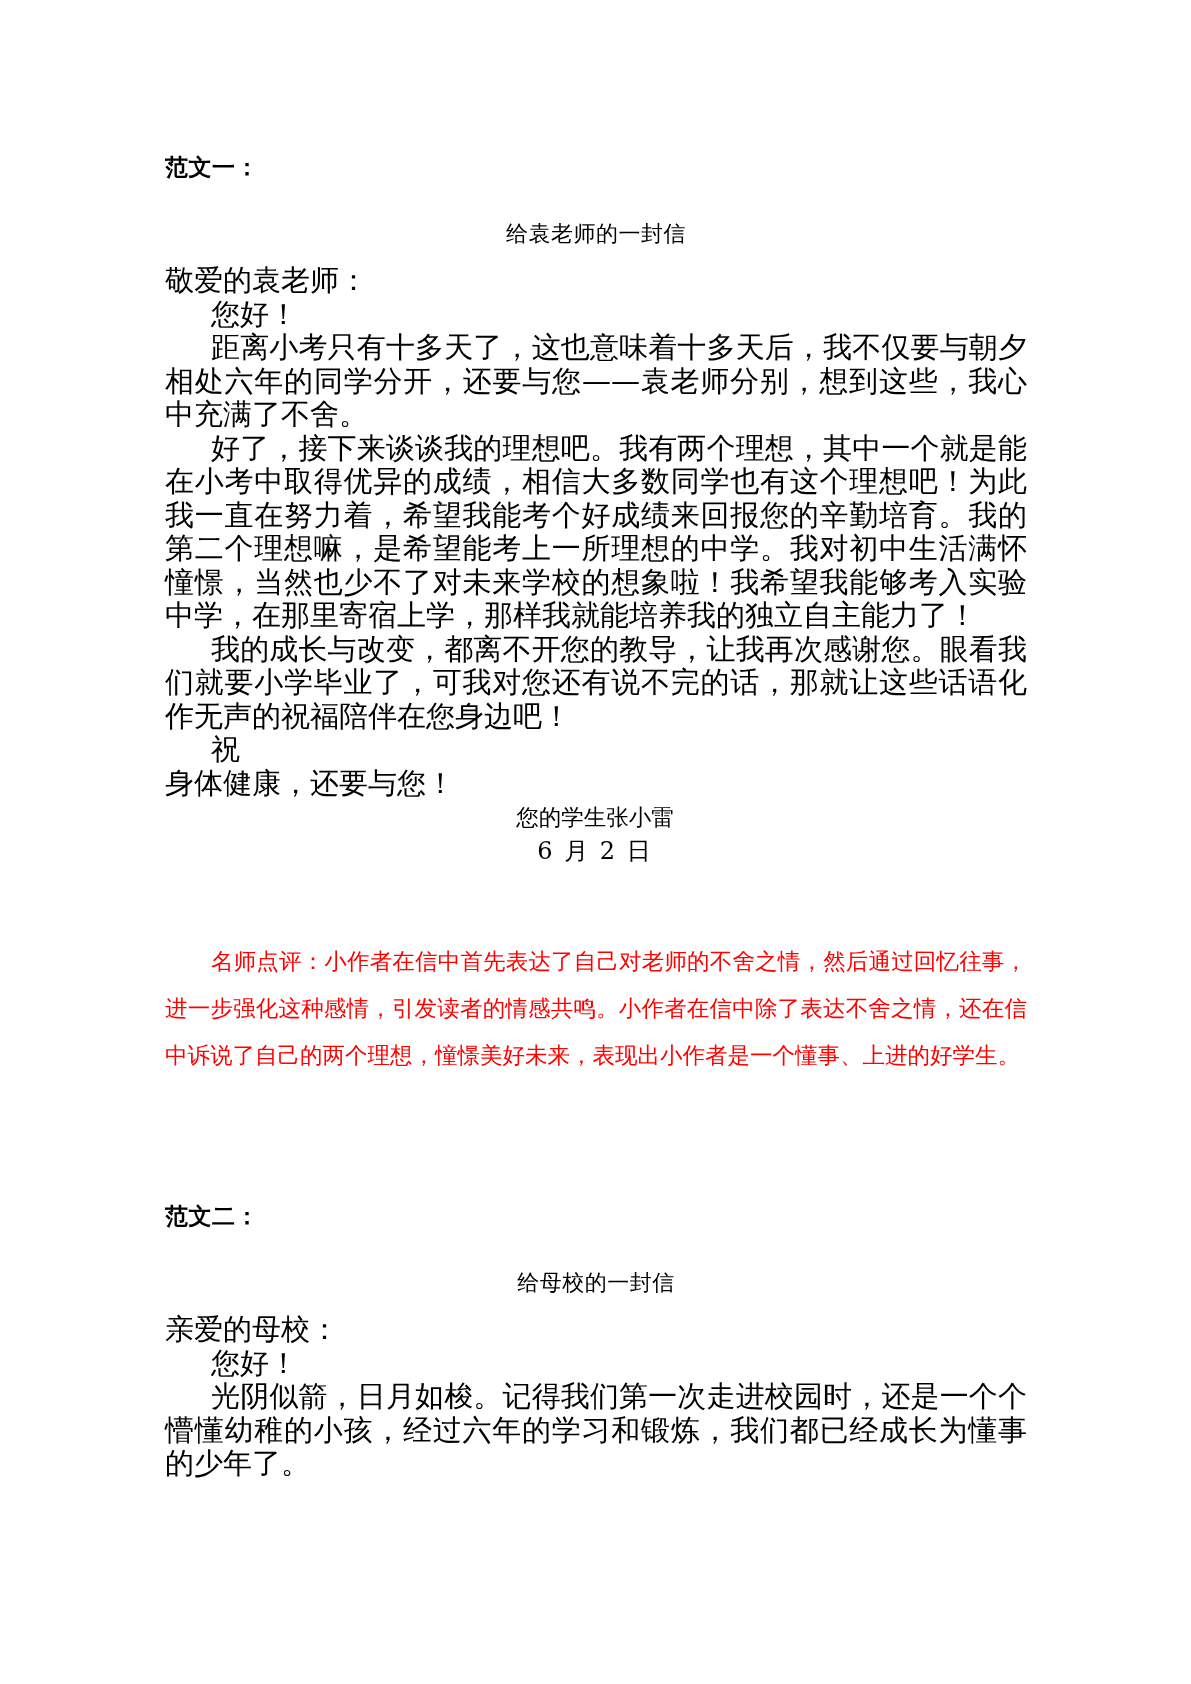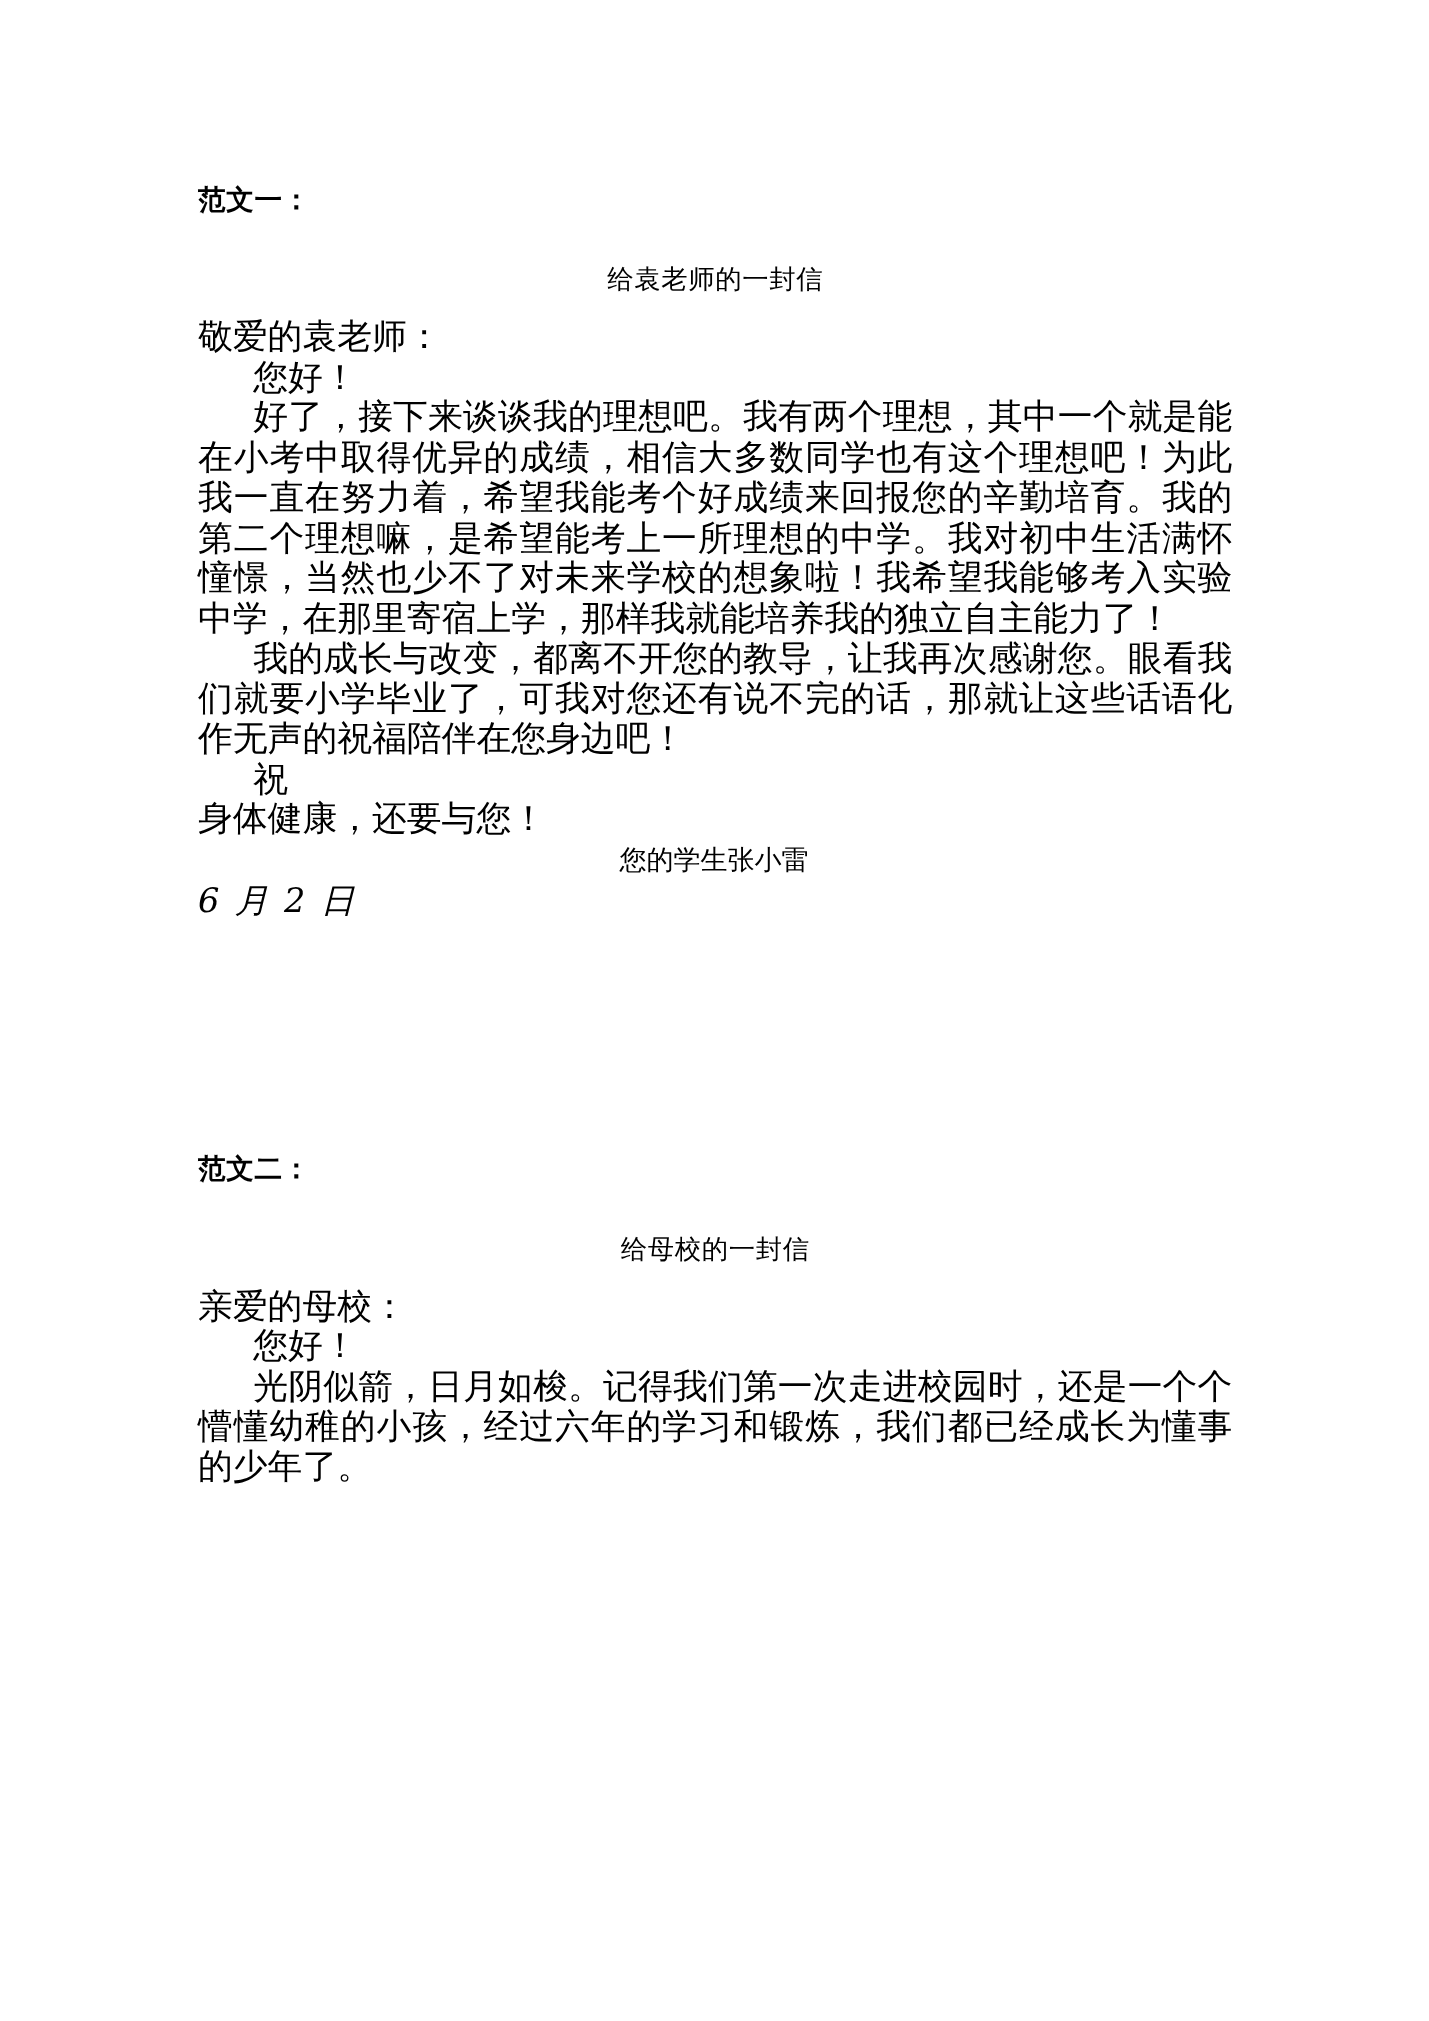--- a/index.html
+++ b/index.html
@@ -74,27 +74,26 @@
 
   
   .signoff {
     text-align: center;
     font-size: 22.5px;
     line-height: 34px;
     margin: 0;
     padding-right: 2px;
   }
   .signoff-date {
-    text-align: left;
-    font-size: 28px;
+    text-align: center;
+    font-size: 24px;
     line-height: 34px;
     margin: 0;
     padding-right: 2px;
     letter-spacing: 2px;
-    font-style: italic;
   }
 
   
   .commentary {
     color: #FF0000;
     font-size: 22.5px;
     line-height: 47px;
     text-align: justify;
     text-justify: inter-ideograph;
     text-indent: 46px;
@@ -112,36 +111,38 @@
     <div class="spacer-34"></div>
 
     <p class="letter-title">给袁老师的一封信</p>
 
     <div class="spacer-14"></div>
 
     <p class="body-line">敬爱的袁老师：</p>
 
     <p class="body-line indent2">您好！</p>
 
+    <p class="body-line indent2">距离小考只有十多天了，这也意味着十多天后，我不仅要与朝夕相处六年的同学分开，还要与您——袁老师分别，想到这些，我心中充满了不舍。</p>
 
 
     <p class="body-line indent2">好了，接下来谈谈我的理想吧。我有两个理想，其中一个就是能在小考中取得优异的成绩，相信大多数同学也有这个理想吧！为此我一直在努力着，希望我能考个好成绩来回报您的辛勤培育。我的第二个理想嘛，是希望能考上一所理想的中学。我对初中生活满怀憧憬，当然也少不了对未来学校的想象啦！我希望我能够考入实验中学，在那里寄宿上学，那样我就能培养我的独立自主能力了！</p>
 
     <p class="body-line indent2">我的成长与改变，都离不开您的教导，让我再次感谢您。眼看我们就要小学毕业了，可我对您还有说不完的话，那就让这些话语化作无声的祝福陪伴在您身边吧！</p>
 
     <p class="body-line indent2">祝</p>
 
     <p class="body-line">身体健康，还要与您！</p>
 
     <p class="signoff">您的学生张小雷</p>
 
     <p class="signoff-date">6 月 2 日</p>
 
     <div class="spacer-70"></div>
 
+    <p class="commentary">名师点评：小作者在信中首先表达了自己对老师的不舍之情，然后通过回忆往事，进一步强化这种感情，引发读者的情感共鸣。小作者在信中除了表达不舍之情，还在信中诉说了自己的两个理想，憧憬美好未来，表现出小作者是一个懂事、上进的好学生。</p>
 
     <div class="spacer-120"></div>
 
     <p class="section-label">范文二：</p>
 
     <div class="spacer-34"></div>
 
     <p class="letter-title">给母校的一封信</p>
 
     <div class="spacer-14"></div>

